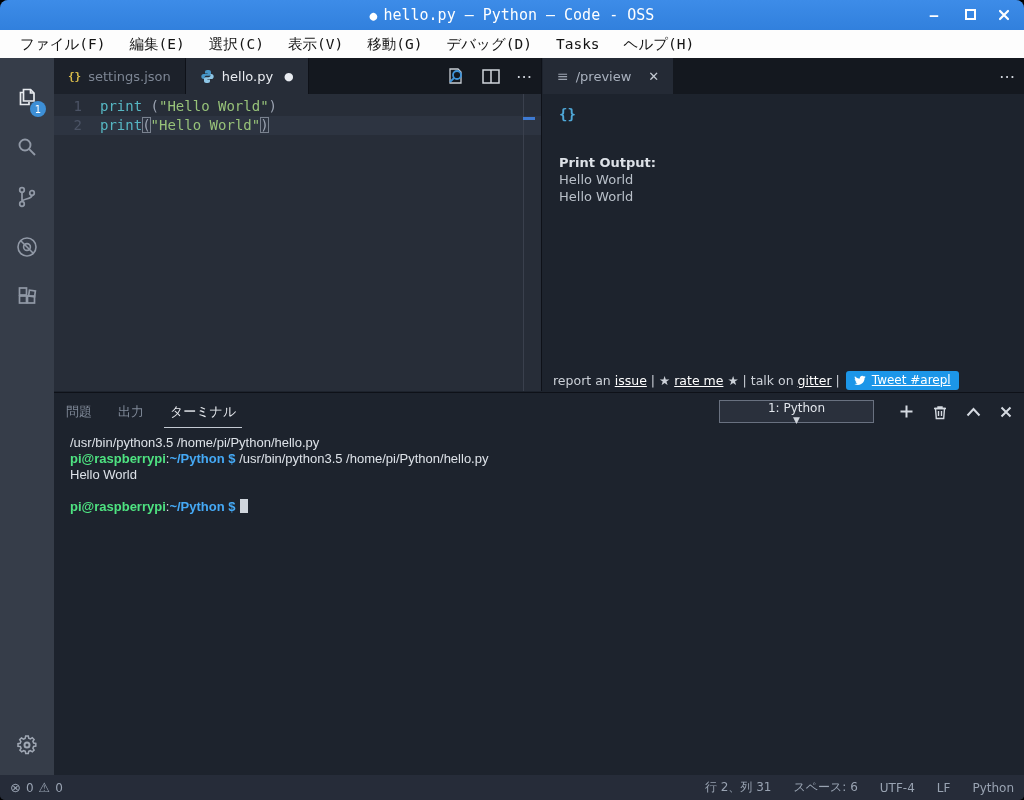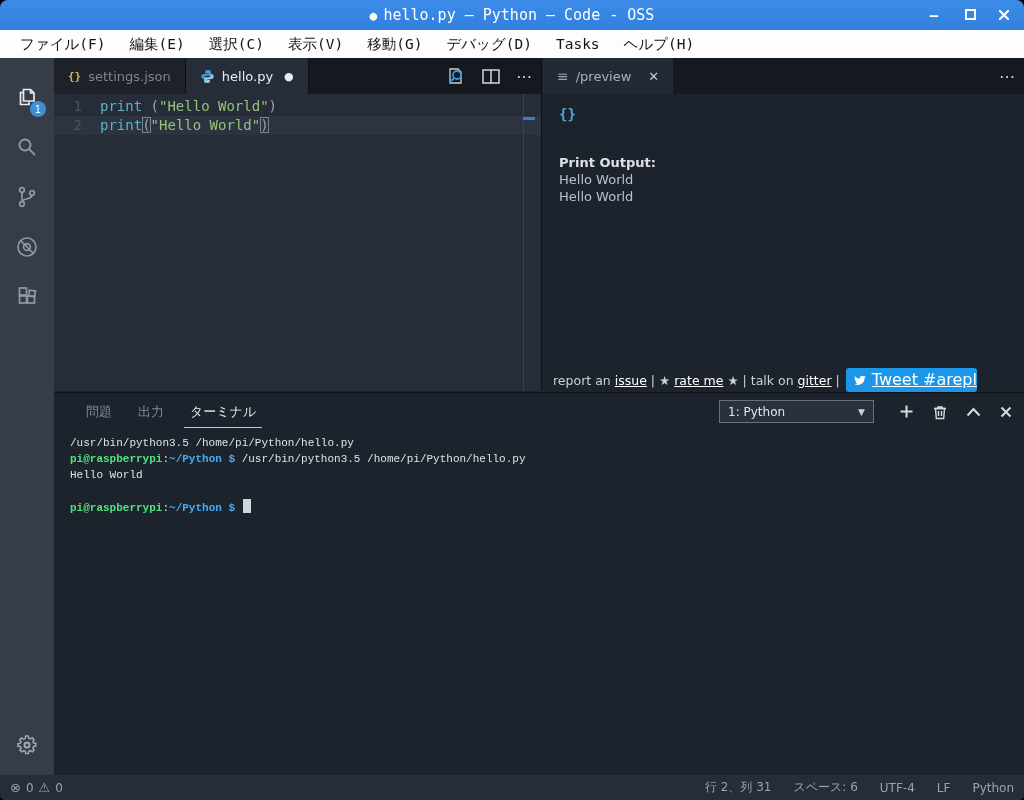--- a/index.html
+++ b/index.html
@@ -83,38 +83,38 @@
                      color:#b9c0c9; font-size:13px; }
   .pv-vars { font-family:"DejaVu Sans Mono", monospace; font-size:14px; font-weight:bold;
              color:#4fa8d8; margin-top:12px; }
   .pv-print { margin-top:33px; font-weight:bold; color:#dde1e7; }
   .pv-out { margin-top:2px; }
   .preview-footer { position:absolute; left:0; right:0; bottom:0; height:22px;
                     display:flex; align-items:center; padding:0 10px; gap:0;
                     font-size:12.5px; color:#ccd1d8; background:#1d232d; white-space:pre; }
   .preview-footer a { color:#ffffff; text-decoration:underline; }
   .tweet-btn { display:inline-flex; align-items:center; gap:5px; background:#1c96e8;
-               border-radius:3px; padding:2px 0 3px 7px; margin-left:2px;
-               color:#fff; font-size:16px; text-decoration:underline; }
+               border-radius:3px; padding:2px 8px 3px 7px; margin-left:2px;
+               color:#fff; font-size:12px; text-decoration:underline; }
 
   
   .panel { position:absolute; left:54px; top:392px; right:0; bottom:25px;
            background:#1d232d; border-top:1px solid #0e1118; }
   .panel-header { position:absolute; left:0; top:0; right:0; height:36px;
-                  display:flex; align-items:center; padding-left:26px; }
+                  display:flex; align-items:center; padding-left:6px; }
   .panel-tab { margin-right:14px; padding:8px 6px 6px; font-size:13px; color:#808a99; }
   .panel-tab.active { color:#e8ebf0; border-bottom:1.5px solid #c4cad3; }
   .panel-controls { position:absolute; right:12px; top:7px; display:flex;
                     align-items:center; gap:19px; color:#c3c9d2; }
   .term-select { width:155px; height:23px; background:#2a303c; border:1px solid #697180;
                  color:#e2e6ec; font-size:12px; display:flex; align-items:center;
-                 padding:0 8px; justify-content:space-between; margin-right:6px; }
+                 padding:0 8px; justify-content:space-between; margin-right:6px;flex-direction:column; }
   .term-select .caret { font-size:9px; color:#cfd4db; }
   .terminal { position:absolute; left:16px; top:42px; right:8px; bottom:4px;
-              font-family:Liberation Mono, monospace; font-size:11px;
+              font-family:Liberation Sans, sans-serif; font-size:13px;
               line-height:16px; color:#dde2e8; white-space:pre-wrap; }
   .t-user { color:#4ee381; font-weight:bold; }
   .t-path { color:#45a9f5; font-weight:bold; }
   .t-dollar { color:#45a9f5; font-weight:bold; }
   .t-cursor { display:inline-block; width:8px; height:14px; background:#cfd5dc;
               vertical-align:-2px; margin-left:1px; }
 
   
   .statusbar { position:absolute; left:0; bottom:0; width:100%; height:25px;
                background:#262c39; color:#99a3b2; font-size:12px;

